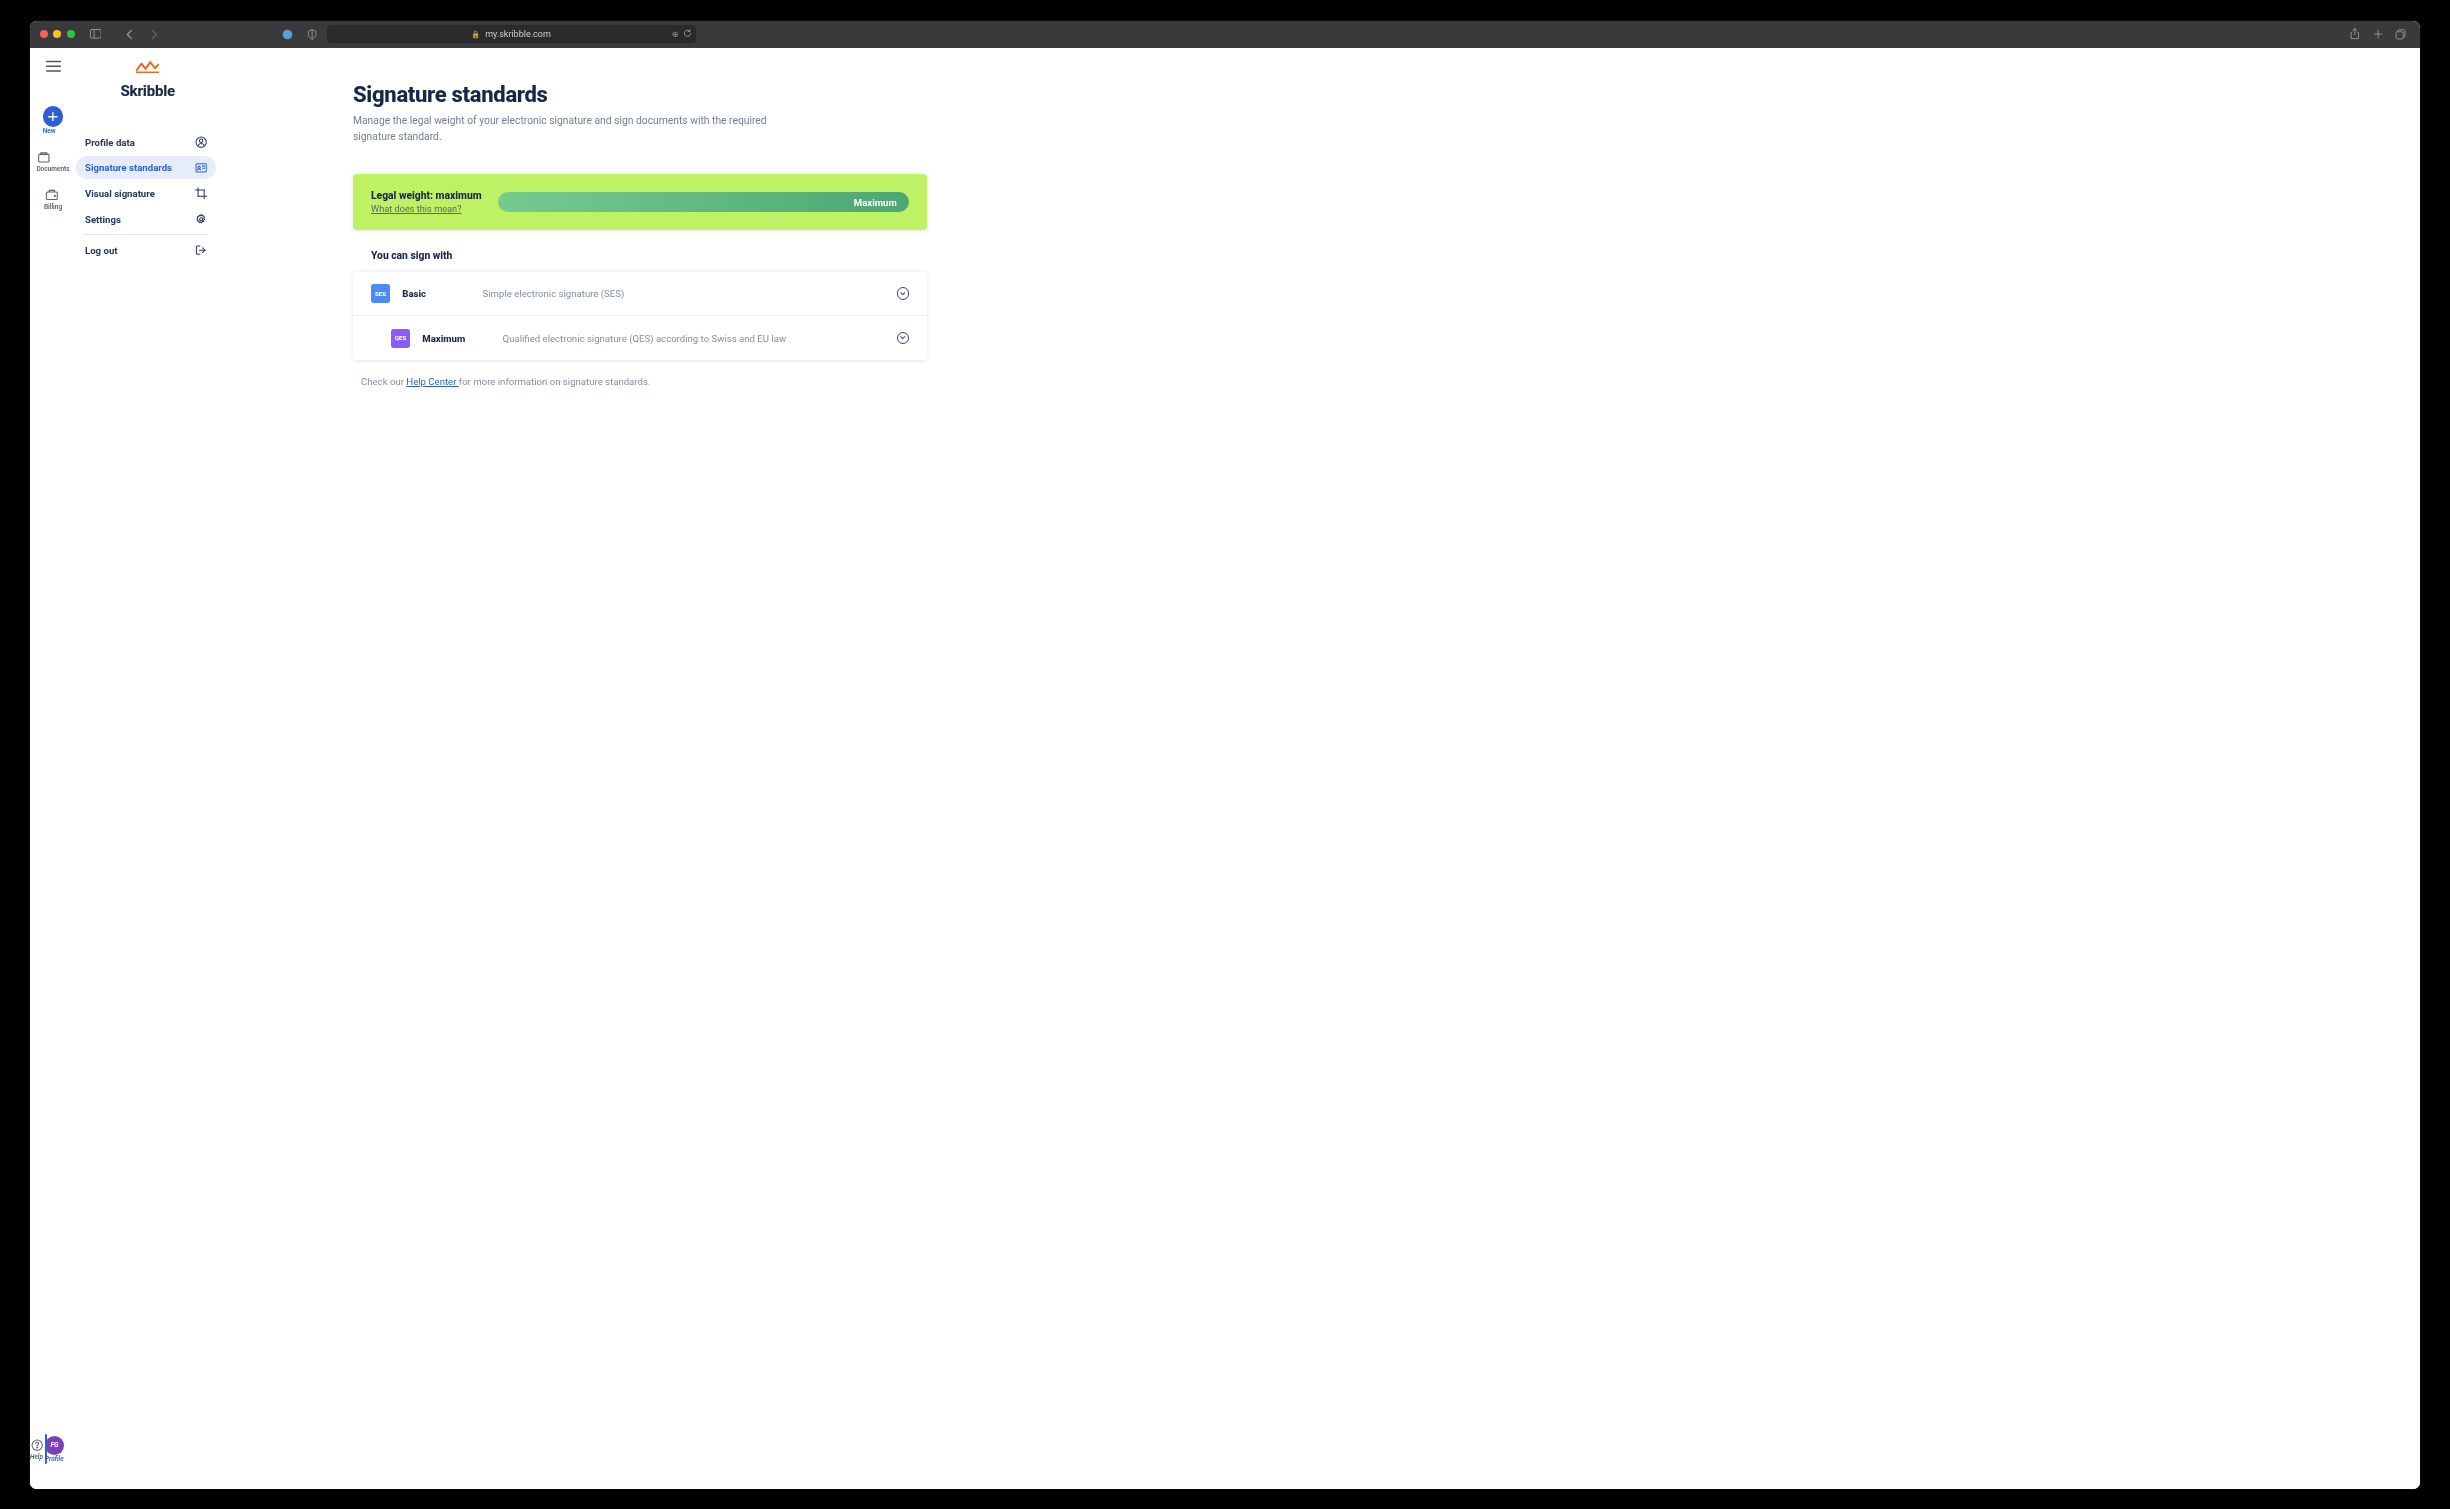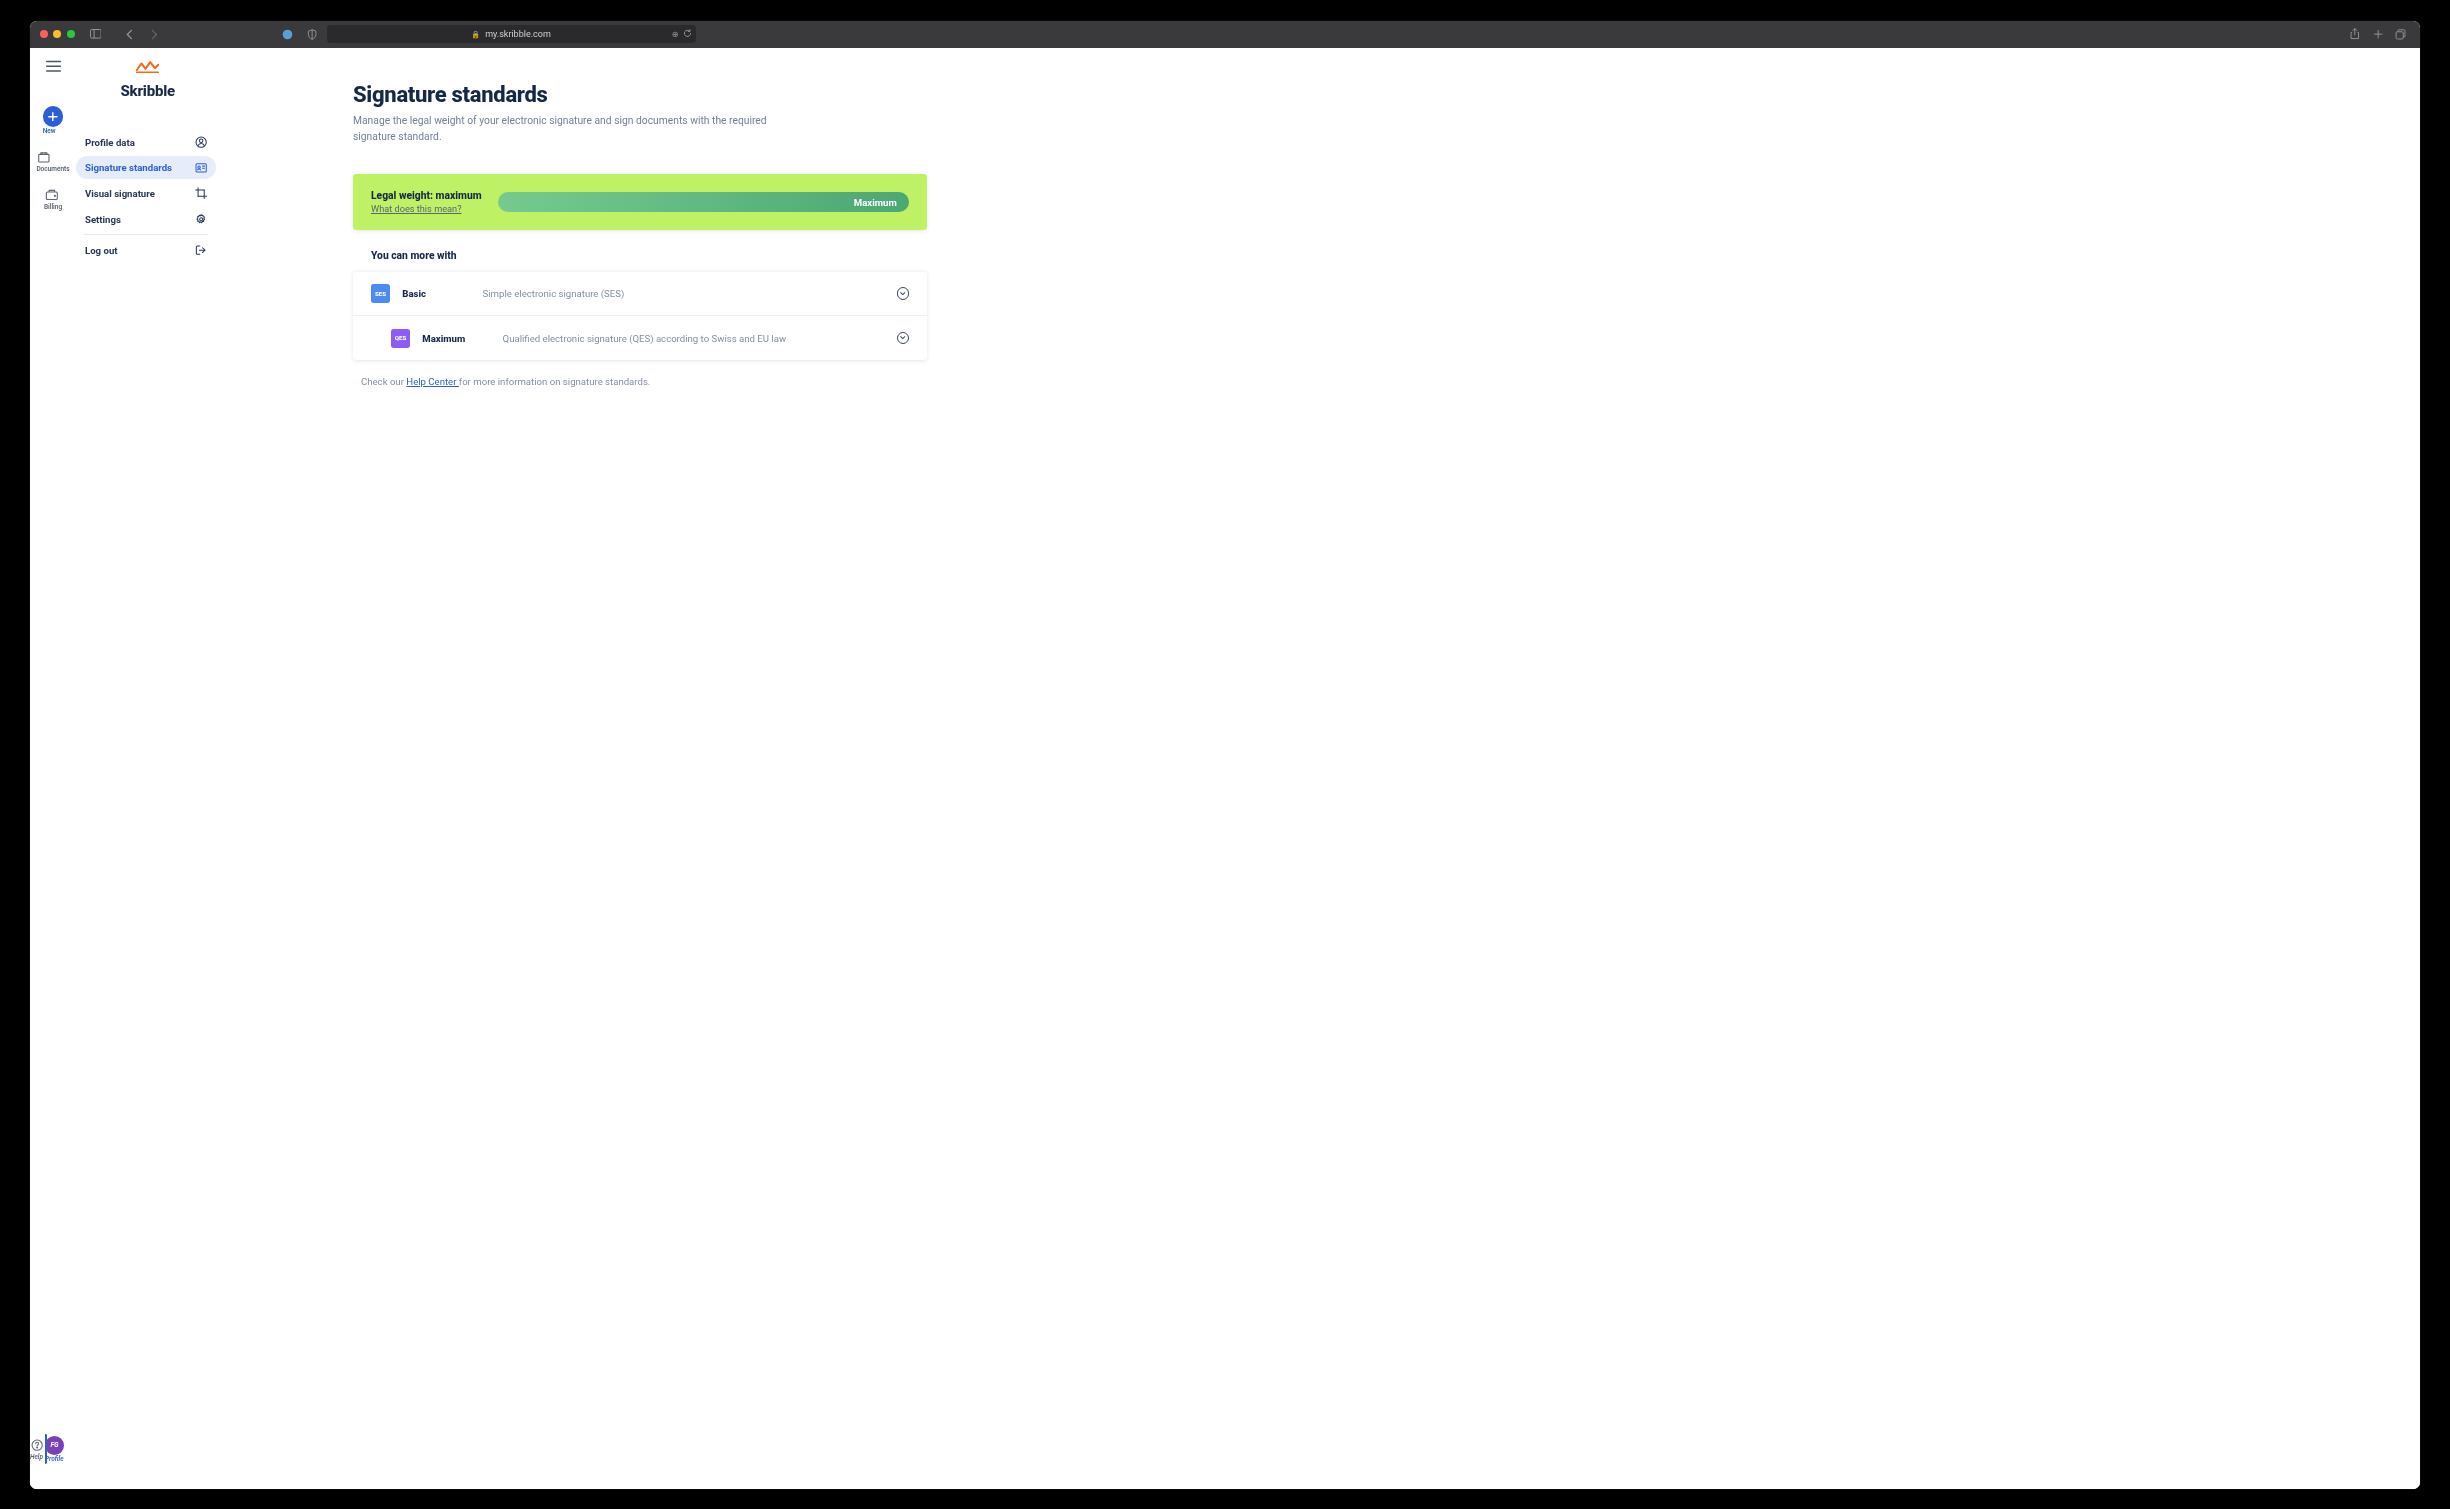--- a/index.html
+++ b/index.html
@@ -510,21 +510,21 @@
       <div class="legal-card">
         <div class="legal-left">
           <div class="legal-title">Legal weight: maximum</div>
           <a class="legal-link">What does this mean?</a>
         </div>
         <div class="weight-bar">
           <span>Maximum</span>
         </div>
       </div>
 
-      <div class="sign-with-title">You can more with</div>
+      <div class="sign-with-title">You can sign with</div>
 
       <div class="sig-list">
 
       <div class="sig-row">
             <div class="sig-badge ses">SES</div>
             <div class="sig-name">Basic</div>
             <div class="sig-desc">Simple electronic signature (SES)</div>
             <div class="sig-chevron">
               <svg width="5.5" height="3.4" viewBox="0 0 8 5" fill="none" stroke="currentColor" stroke-width="1.5" stroke-linecap="round" stroke-linejoin="round">
                 <polyline points="1,1 4,4 7,1"></polyline>

